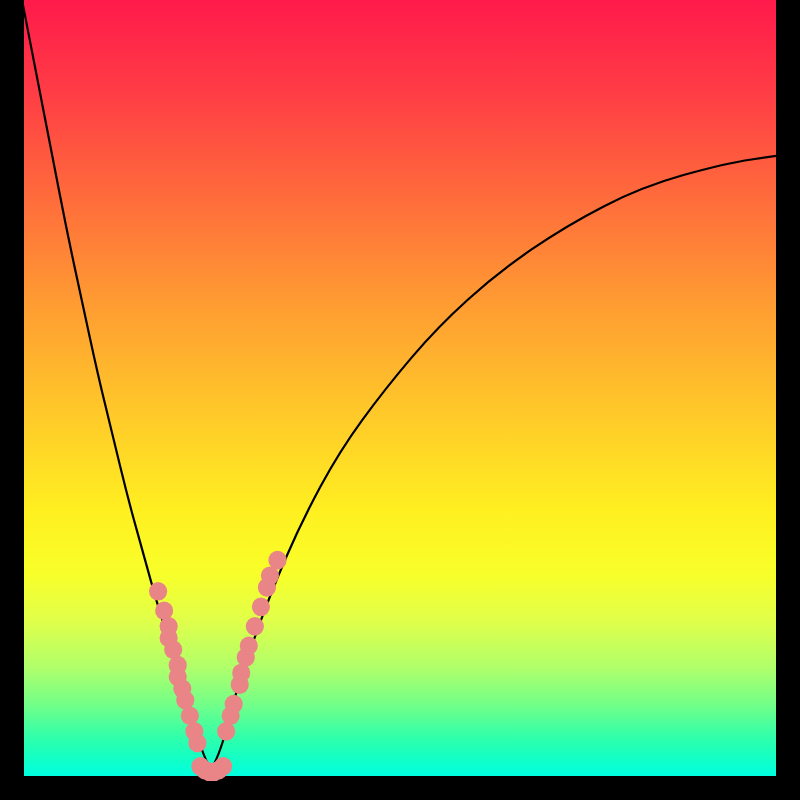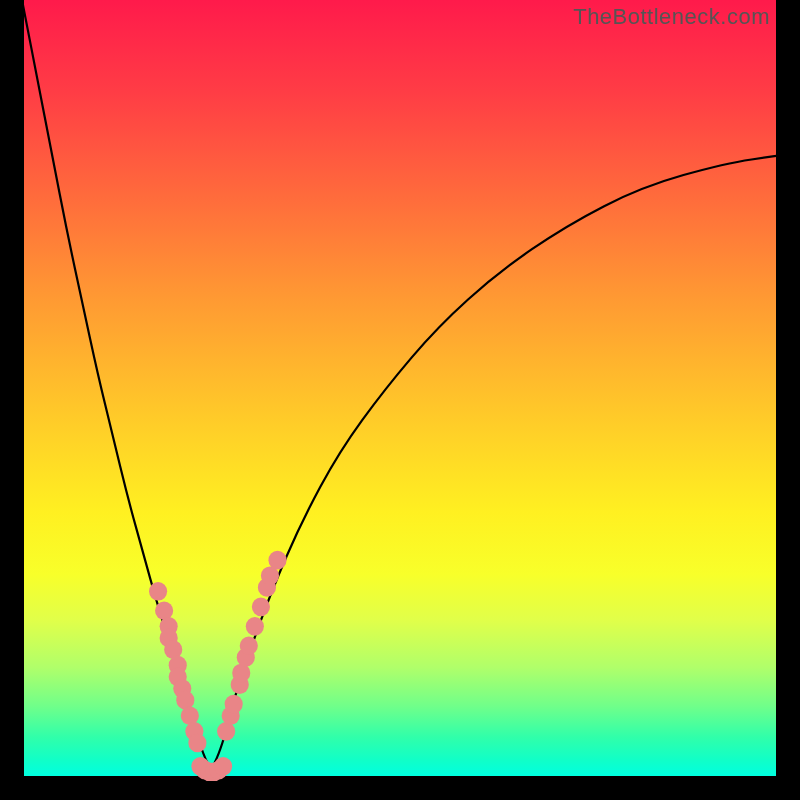--- a/index.html
+++ b/index.html
@@ -69,21 +69,20 @@
     stroke-width: 2.2;
     stroke-linecap: round;
   }
 </style>
 </head>
 <body>
 
 <div class="stage">
   <div class="plot-border"></div>
 
-  <div class="watermark">TheBottleneck.com</div>
 
   <svg class="curves" viewBox="0 0 100 100" preserveAspectRatio="none">
     <path id="curve-left" class="curve" d="M 0 0 Q 0 0 1 4.999999999999999 Q 2 9.999999999999998 3 14.999999999999996 Q 4 19.999999999999996 5 25 Q 6 30.000000000000004 7 34.5 Q 8 39 9 43.5 Q 10 48 11 52 Q 12 56.00000000000001 13 60 Q 14.000000000000002 64 15 67.5 Q 16 71 17 74.5 Q 18 78 19 81 Q 20 84 21 87 Q 22 90 22.5 92 Q 23 94 23.5 95.5 Q 24 97 24.5 98 T 25 99" vector-effect="non-scaling-stroke"></path>
     <path id="curve-right" class="curve" d="M 25 99 Q 25 99 25.5 98 Q 26 97 26.5 95.5 Q 27 94 27.5 92 Q 28.000000000000004 90 29 87 Q 30 84 31.5 80 Q 33 76 35 71.5 Q 37 67 39.5 62.5 Q 42 58.00000000000001 45 54 Q 48 50 51.5 46 Q 55.00000000000001 42.00000000000001 59 38.5 Q 63 35 67.5 32 Q 72 29.000000000000004 77 26.5 Q 82 24 87.5 22.5 Q 93 20.999999999999996 96.5 20.499999999999996 T 100 19.999999999999996" vector-effect="non-scaling-stroke"></path>
     <g id="dots">
         <circle cx="18" cy="76" r="1.2" fill="#e98587"></circle>
         <circle cx="18.8" cy="78.5" r="1.2" fill="#e98587"></circle>
         <circle cx="19.4" cy="80.5" r="1.2" fill="#e98587"></circle>
         <circle cx="19.4" cy="82" r="1.2" fill="#e98587"></circle>
         <circle cx="20" cy="83.5" r="1.2" fill="#e98587"></circle>

